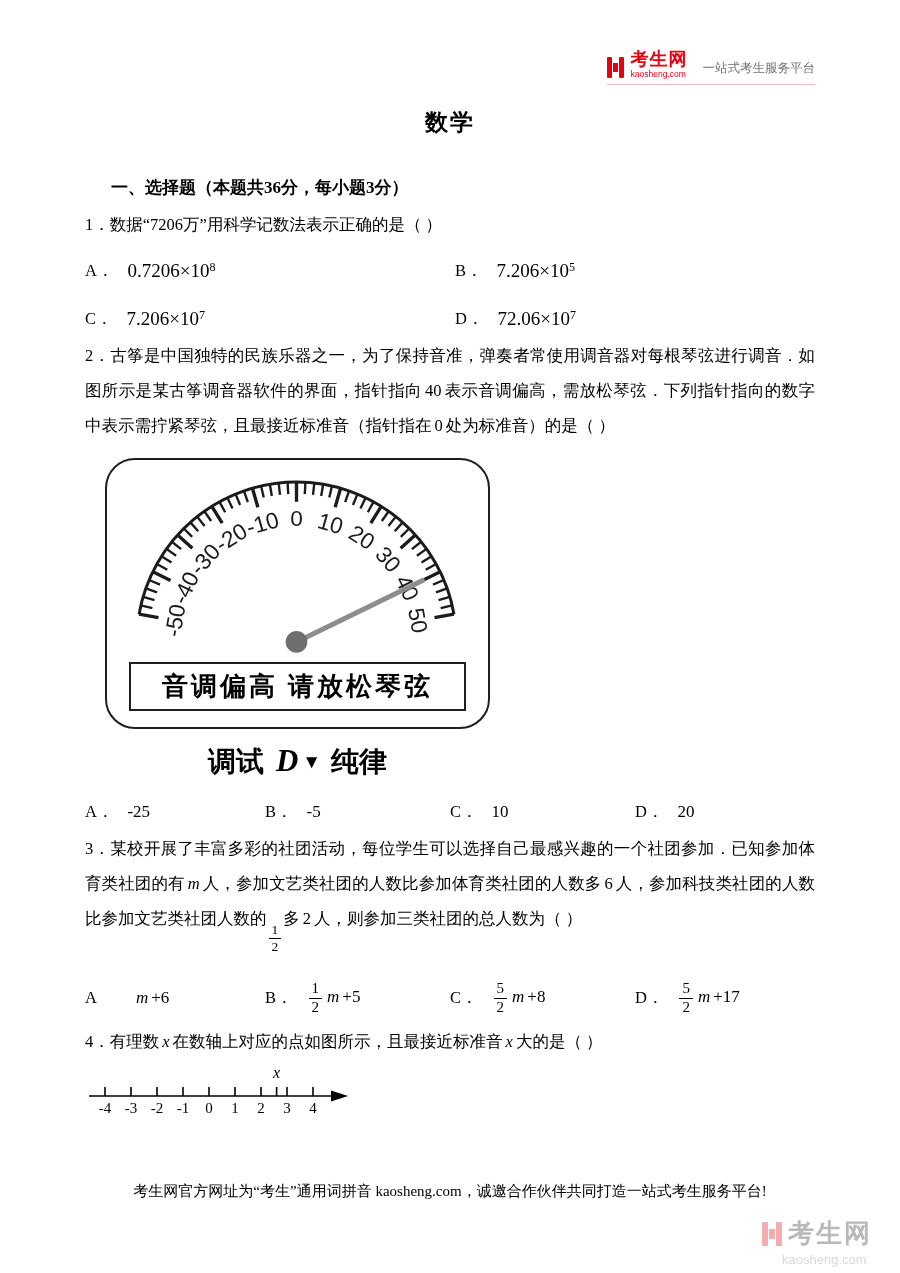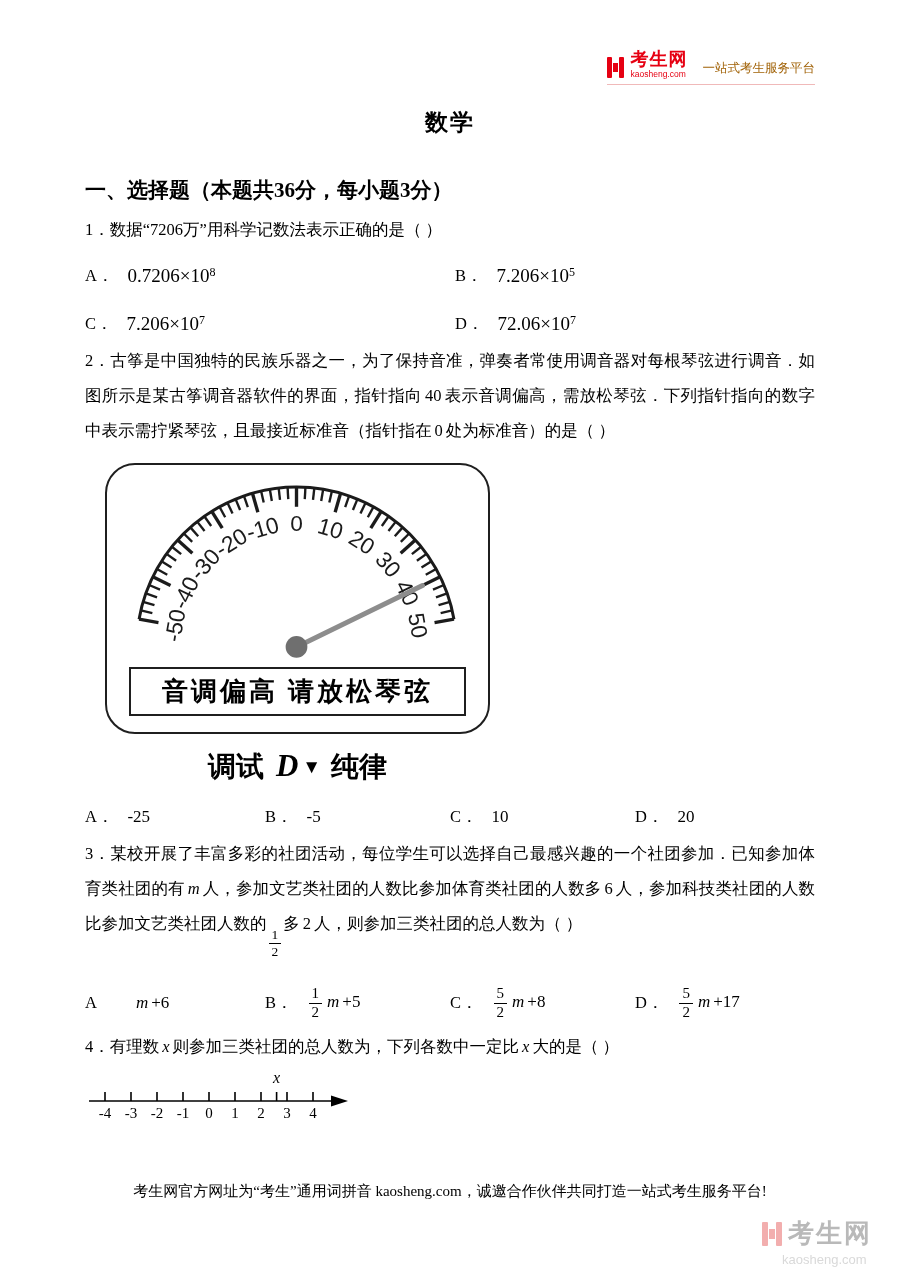--- a/index.html
+++ b/index.html
@@ -12,25 +12,25 @@
 
   
   .header-row { display:flex; justify-content:flex-end; margin-top:22px; }
   .brand { display:flex; align-items:flex-end; gap:7px; border-bottom:1px solid #f0b9b9; padding-bottom:5px; }
   .logo-icon { display:inline-flex; align-items:center; height:22px; }
   .logo-icon .bar { width:5px; height:21px; background:#e60012; border-radius:1px; }
   .logo-icon .mid { width:5px; height:9px; background:#e60012; margin:0 1px; }
   .brand-col { display:flex; flex-direction:column; line-height:1; }
   .brand-name { color:#e60012; font-weight:bold; font-size:18px; font-family:"Liberation Sans",sans-serif; letter-spacing:1px; }
   .brand-domain { color:#e60012; font-size:8.5px; font-family:"Liberation Sans",sans-serif; margin-top:2px; }
-  .brand-tagline { color:#a16207; font-size:12.5px; font-family:"Liberation Sans",sans-serif; margin-left:8px; padding-bottom:2px; }
+  .brand-tagline { color:#737373; font-size:12.5px; font-family:"Liberation Sans",sans-serif; margin-left:8px; padding-bottom:2px; }
 
   
   .doc-title { text-align:center; font-size:23px; font-weight:bold; margin-top:22px; letter-spacing:2px; }
-  .section-heading { font-size:21px; font-weight:bold; margin-top:38px; }
+  .section-heading { font-size:17px; font-weight:bold; margin-top:38px;margin-left:26px; }
 
   .stem { font-size:16.5px; line-height:2.12; text-align:justify; margin-top:9px; }
   .mnum { font-family:"Liberation Serif",serif; padding:0 3px; }
   .var { font-style:italic; padding:0 3px; font-family:"Liberation Serif",serif; }
 
   
   .opts-2col { display:grid; grid-template-columns:370px 1fr; row-gap:26px; margin-top:18px; }
   .opt { display:flex; align-items:center; }
   .opt-label { font-size:16.5px; margin-right:14px; }
   .sci { font-size:19px; }
@@ -249,21 +249,21 @@
         <span class="opt-label">D．</span>
         <span class="opt-val"><span class="frac">
               <span class="num">5</span>
               <span class="den">2</span>
             </span><i class="var">m</i><span>+17</span></span>
       </div>
     </div>
   </section>
 
   <section>
-    <p class="stem"><span>4．有理数</span><i class="var">x</i><span>则参加三类社团的总人数为，下列各数中一定比</span><i class="var">x</i><span>大的是（        ）</span></p>
+    <p class="stem"><span>4．有理数</span><i class="var">x</i><span>在数轴上对应的点如图所示，且最接近标准音</span><i class="var">x</i><span>大的是（        ）</span></p>
     <div class="numberline">
       <svg id="numberline-svg" viewBox="0 0 270 52" width="270" height="52">
           <line x1="4" y1="30" x2="252" y2="30" stroke="#000" stroke-width="1.6"></line>
           <path d="M 263 30 L 246 24.5 L 246 35.5 Z" fill="#000"></path>
           <line x1="20" y1="30" x2="20" y2="21" stroke="#000" stroke-width="1.6"></line>
           <text x="20" y="47" text-anchor="middle" class="nl-num">-4</text>
           <line x1="46" y1="30" x2="46" y2="21" stroke="#000" stroke-width="1.6"></line>
           <text x="46" y="47" text-anchor="middle" class="nl-num">-3</text>
           <line x1="72" y1="30" x2="72" y2="21" stroke="#000" stroke-width="1.6"></line>
           <text x="72" y="47" text-anchor="middle" class="nl-num">-2</text>

